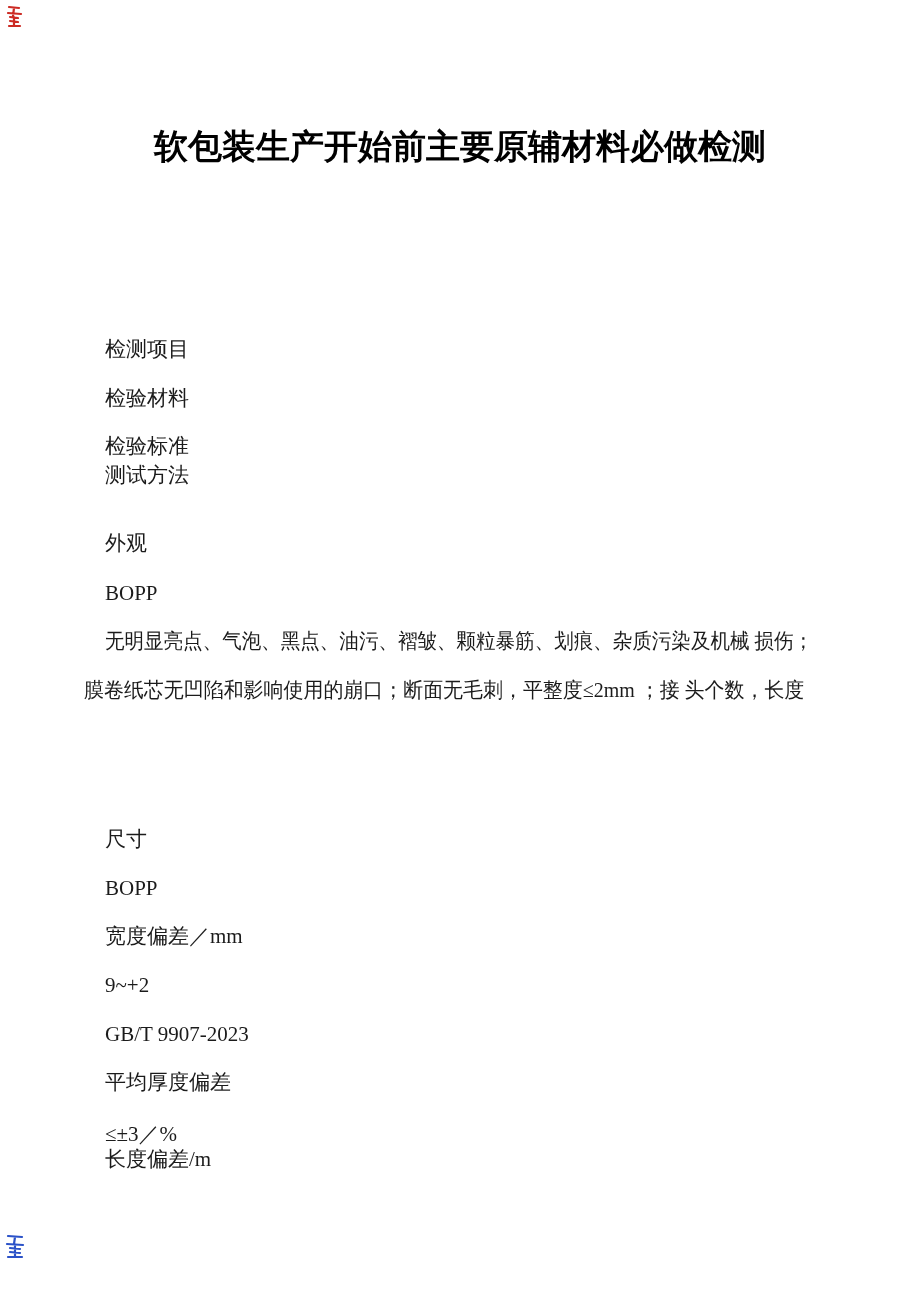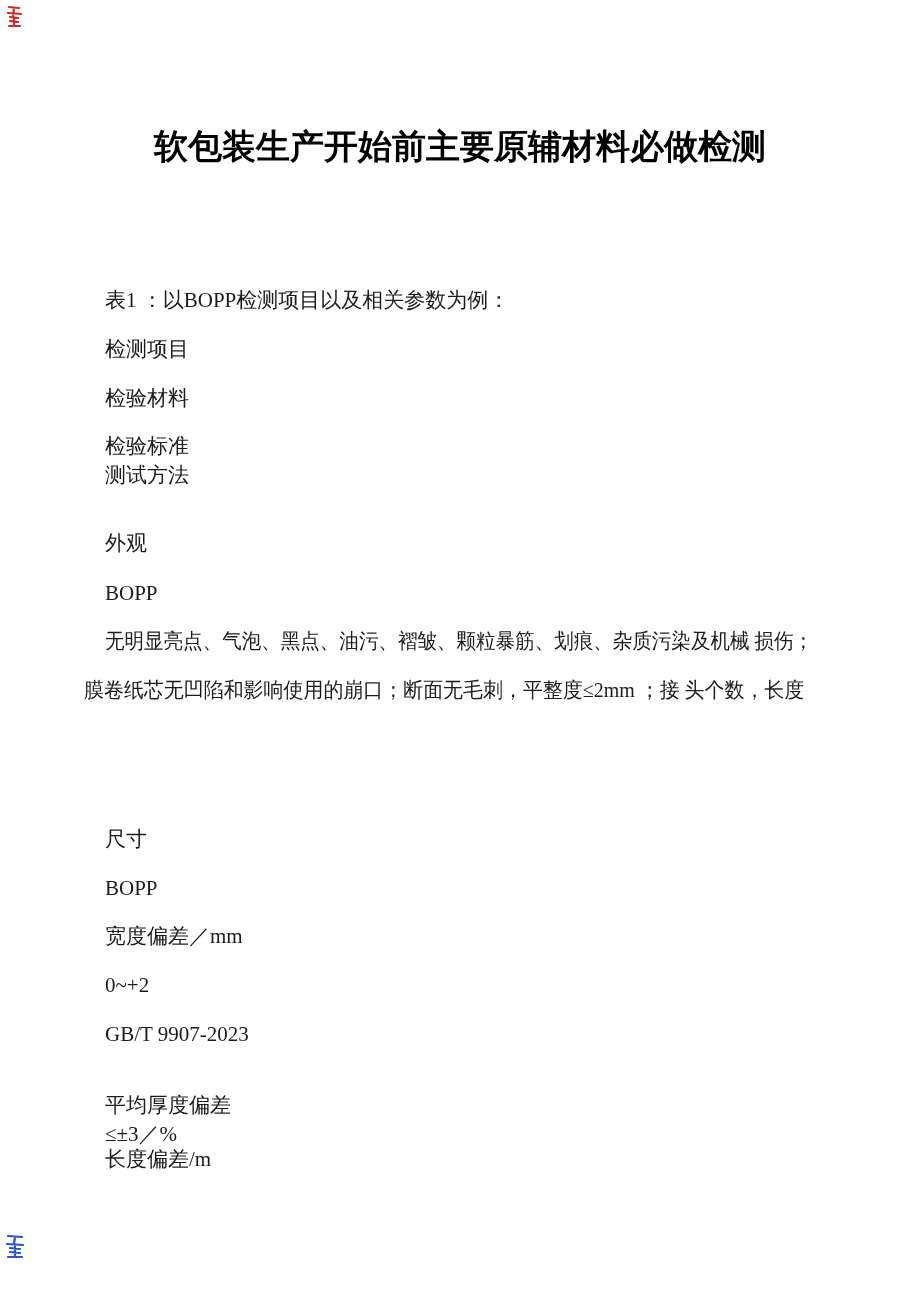--- a/index.html
+++ b/index.html
@@ -53,21 +53,20 @@
 
   <svg class="corner-mark top-left" width="20" height="26" viewBox="0 0 20 26">
     <path d="M4 3 L14 4 M9 4 L8 12 M3 9 L16 10 M5 13 L13 14 M5 17 L13 18 M4 22 L15 22 M9 13 L9 22" stroke="#cc2b24" stroke-width="2.2" fill="none" stroke-linecap="round"></path>
   </svg>
   <svg class="corner-mark bottom-left" width="22" height="28" viewBox="0 0 22 28">
     <path d="M4 4 L18 5 M11 5 L10 12 M3 12 L19 13 M6 16 L16 17 M6 20 L16 21 M4 25 L18 25 M11 13 L11 25" stroke="#2b52c8" stroke-width="2.2" fill="none" stroke-linecap="round"></path>
   </svg>
 
   <div class="doc-title">软包装生产开始前主要原辅材料必做检测</div>
 
-  <div class="doc-line indent" style="top:287px">表1 ：以BOPP检测项目以及相关参数为例：</div>
 
   <div class="doc-line indent" style="top:336px">检测项目</div>
 
   <div class="doc-line indent" style="top:385px">检验材料</div>
 
   <div class="doc-line indent" style="top:433px">检验标准</div>
 
   <div class="doc-line indent" style="top:462px">测试方法</div>
 
   <div class="doc-line indent" style="top:530px">外观</div>
@@ -79,23 +78,23 @@
   <div class="doc-line flush" style="top:677px; transform:scaleX(0.95)">膜卷纸芯无凹陷和影响使用的崩口；断面无毛刺，平整度≤2mm ；接  头个数，长度</div>
 
 
 
   <div class="doc-line indent" style="top:826px">尺寸</div>
 
   <div class="doc-line indent" style="top:875px">BOPP</div>
 
   <div class="doc-line indent" style="top:923px">宽度偏差／mm</div>
 
-  <div class="doc-line indent" style="top:972px">0~+2</div>
+  <div class="doc-line indent" style="top:972px">9~+2</div>
 
   <div class="doc-line indent" style="top:1021px">GB/T 9907-2023</div>
 
-  <div class="doc-line indent" style="top:1092px">平均厚度偏差</div>
+  <div class="doc-line indent" style="top:1069px">平均厚度偏差</div>
 
   <div class="doc-line indent" style="top:1121px">≤±3／%</div>
 
   <div class="doc-line indent" style="top:1146px">长度偏差/m</div>
 
 </div>
 
 </body></html>

